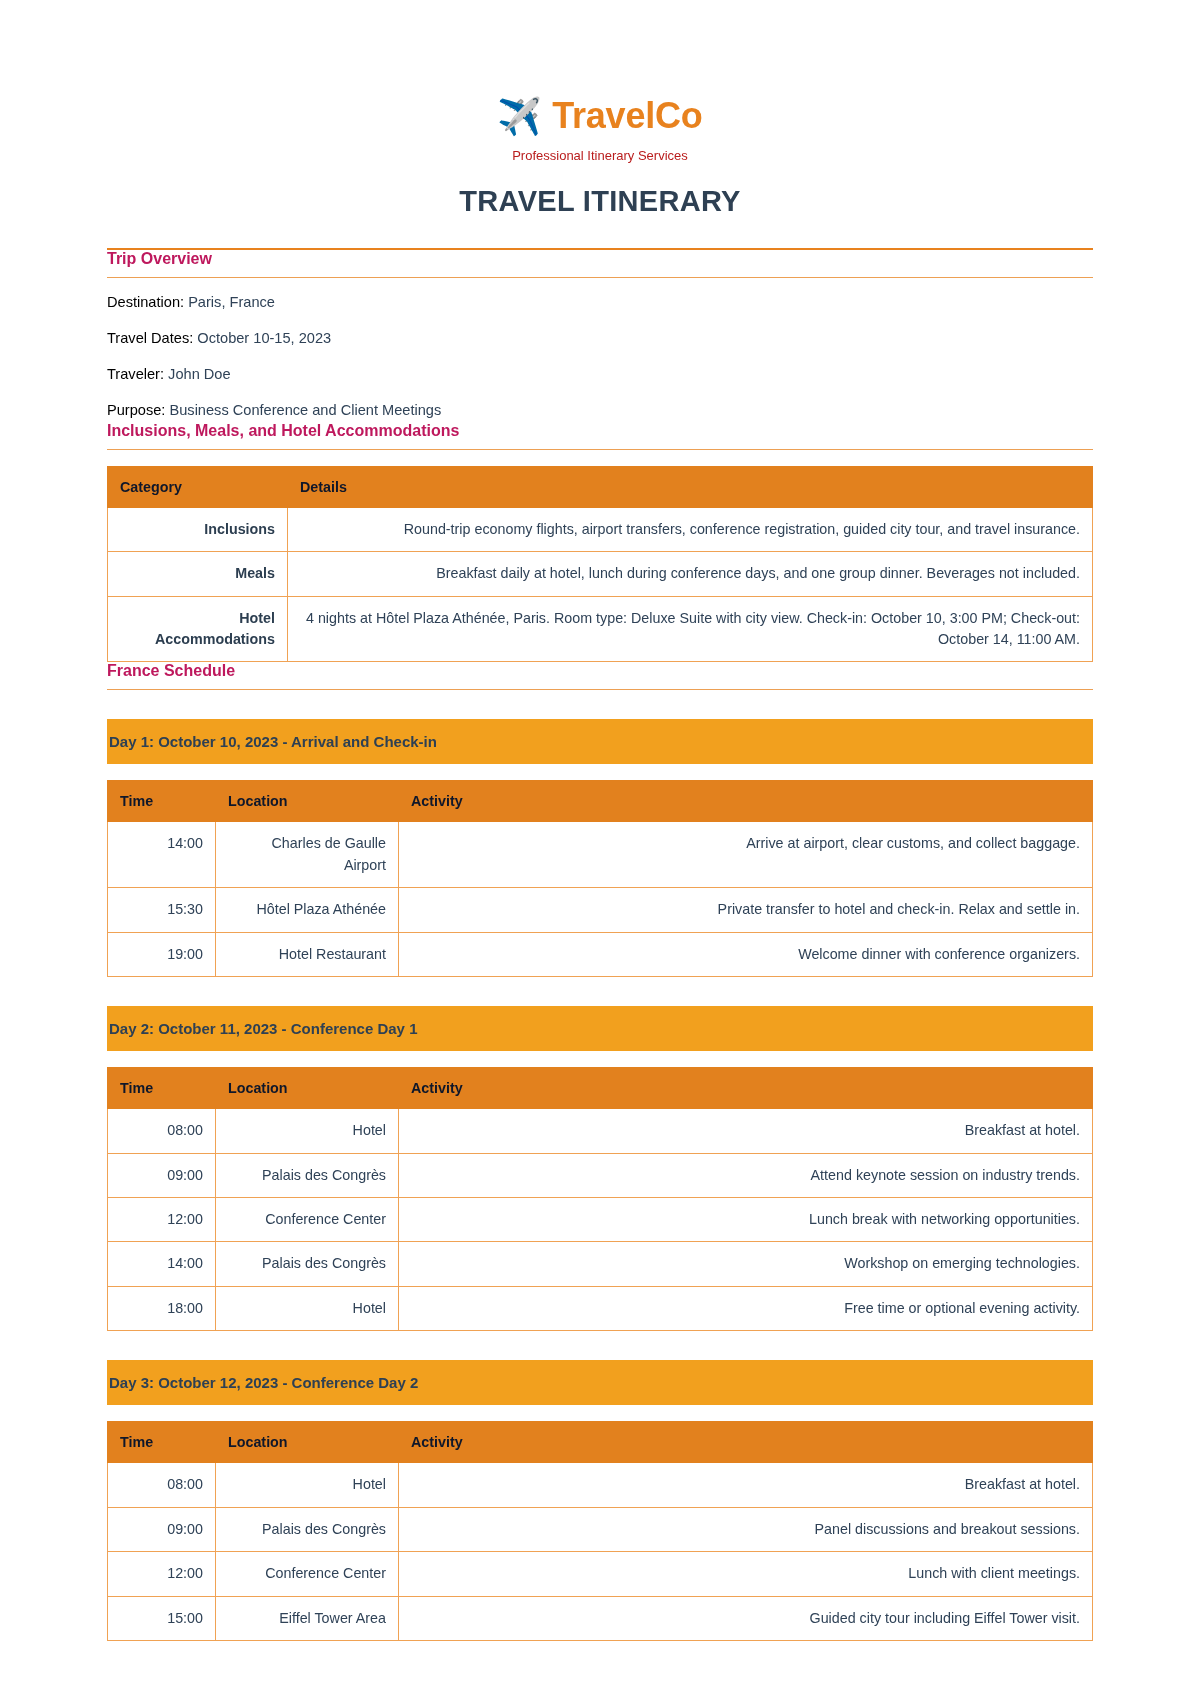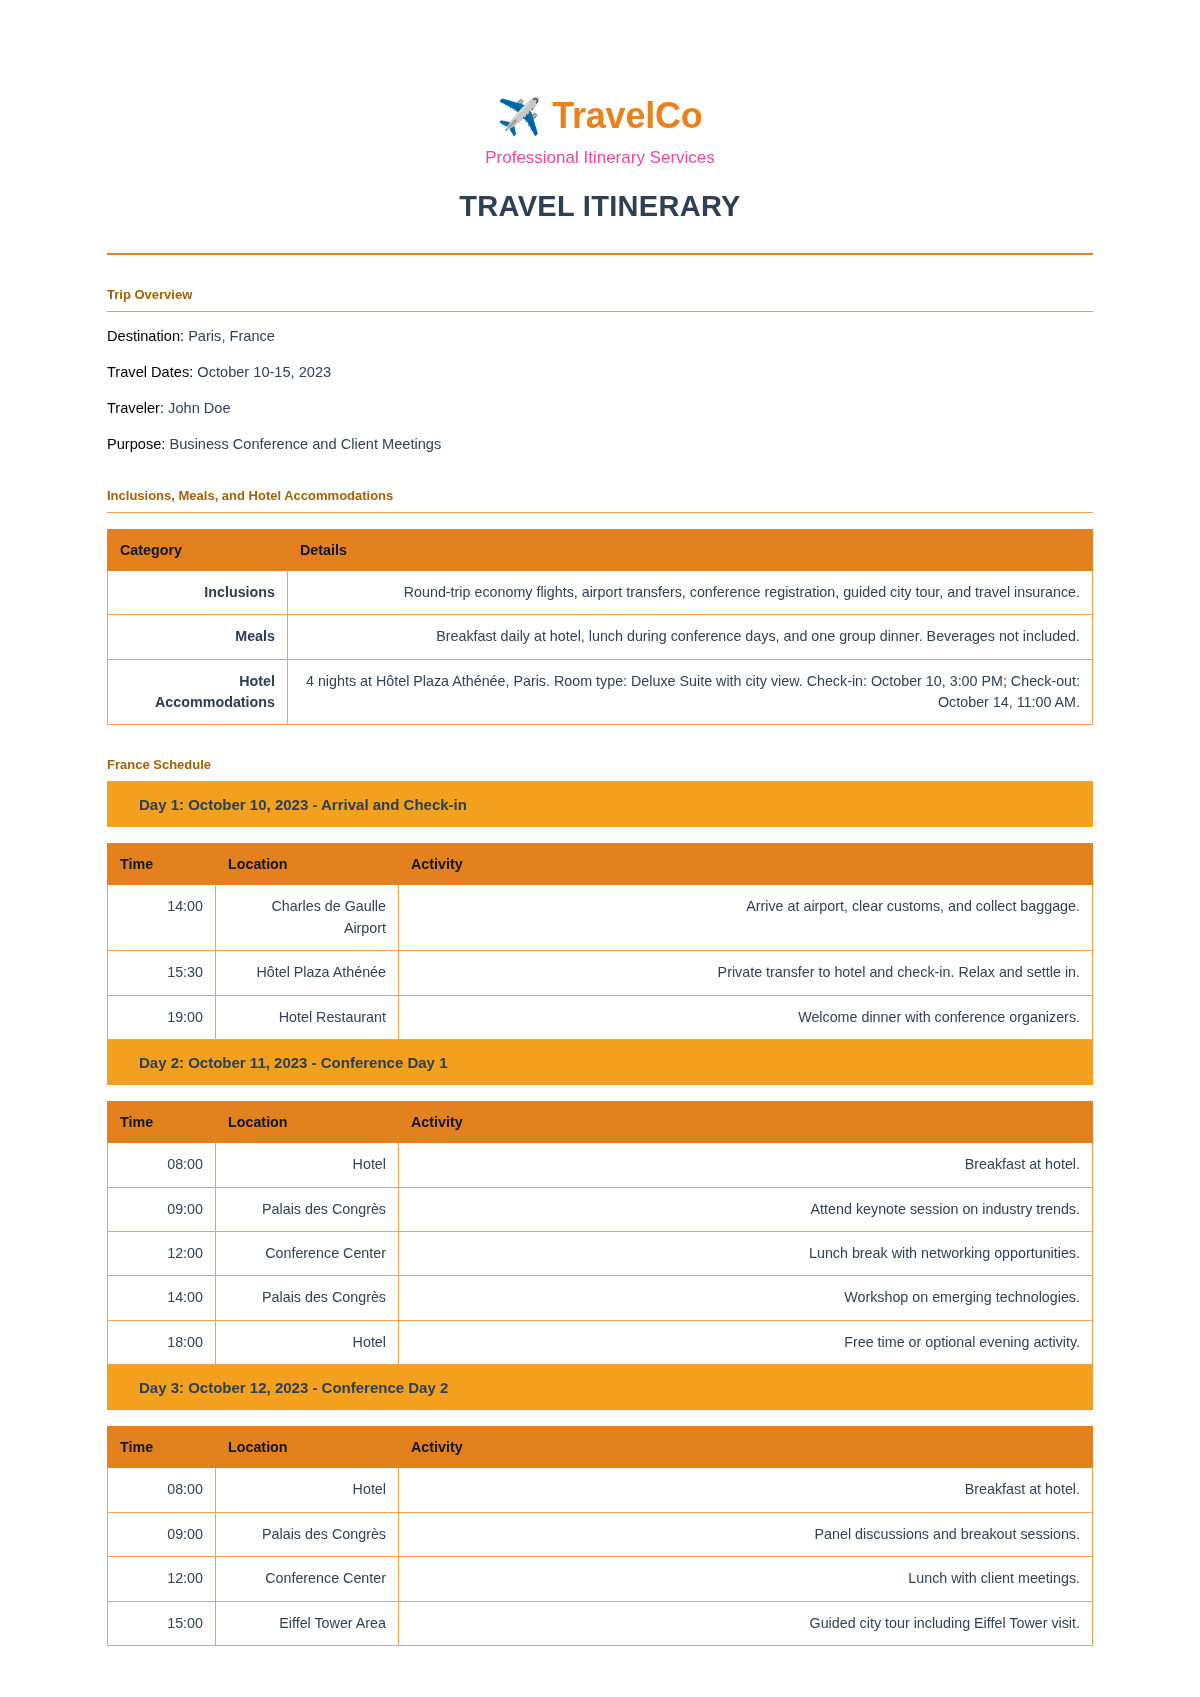--- a/index.html
+++ b/index.html
@@ -38,58 +38,58 @@
     transform: translateY(1px);
   }
   .logo-text {
     font-size: 36px;
     font-weight: bold;
     color: #e8821e;
     letter-spacing: -0.2px;
   }
   .logo-tagline {
     margin-top: 11px;
-    font-size: 17px;
-    color: #ec4899;
+    font-size: 13px;
+    color: #b91c1c;
   }
   .doc-title {
     margin-top: 22px;
     font-size: 29px;
     font-weight: bold;
     color: #2e4053;
     letter-spacing: 0.3px;
   }
   .header-rule {
     margin-top: 30px;
     border-top: 2.5px solid #e8821e;
   }
 
   
   .section-heading {
-    margin-top: 32px;
-    font-size: 13px;
-    font-weight: bold;
-    color: #a16207;
+    margin-top: 0;
+    font-size: 16px;
+    font-weight: bold;
+    color: #be185d;
   }
   .section-rule {
     margin-top: 9px;
     border-top: 1.5px solid #eda054;
   }
 
   
   .overview {
     margin-top: 14px;
   }
   .overview-line {
     font-size: 14.6px;
     line-height: 1.45;
     margin-bottom: 15px;
     color: #2f4257;
   }
-  .overview-line:last-child { margin-bottom: 8px; }
+  .overview-line:last-child { margin-bottom: 0; }
   .overview-label {
     font-weight: normal;
     color: #000000;
   }
 
   
   table {
     width: 100%;
     border-collapse: collapse;
     margin-top: 16px;
@@ -121,21 +121,22 @@
   .incl-table col.c1 { width: 180px; }
   .sched-table col.c1 { width: 108px; }
   .sched-table col.c2 { width: 183px; }
 
   
   .day-banner {
     background: #f2a01e;
     color: #2e4053;
     font-size: 15px;
     font-weight: bold;
-    padding: 14px 32px;
+    padding: 14px 2px;
+    margin-top: 29px;
   }
   .day-block:first-of-type .day-banner { margin-top: 22px; }
 </style>
 </head>
 <body>
 
 <div class="page">
 
   <div class="doc-header">
     <div class="logo-row">

